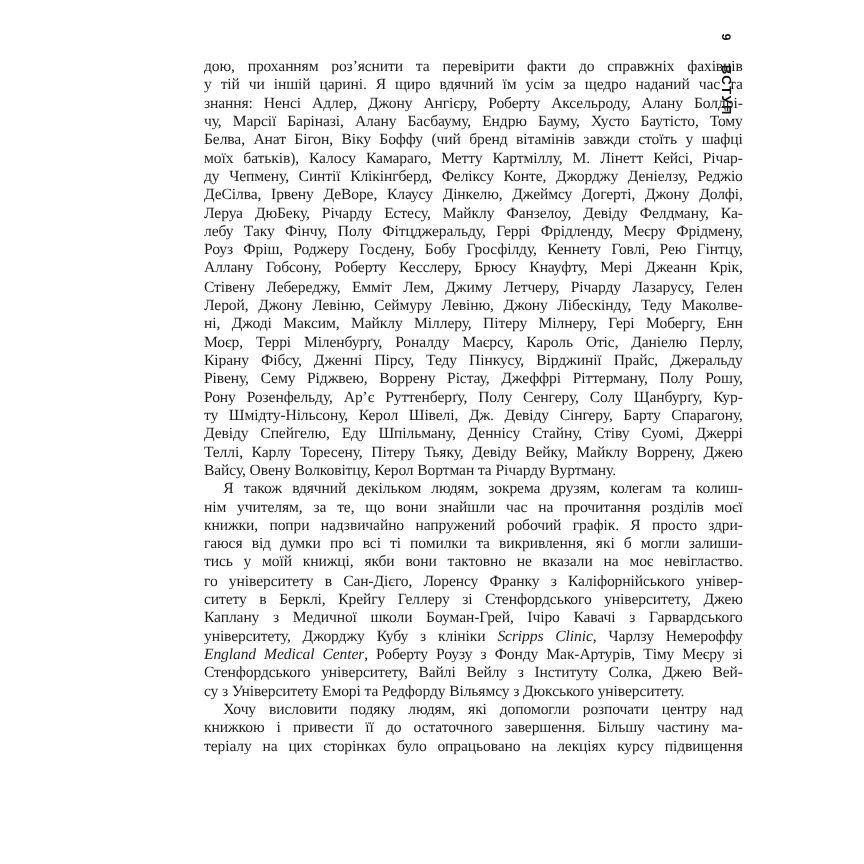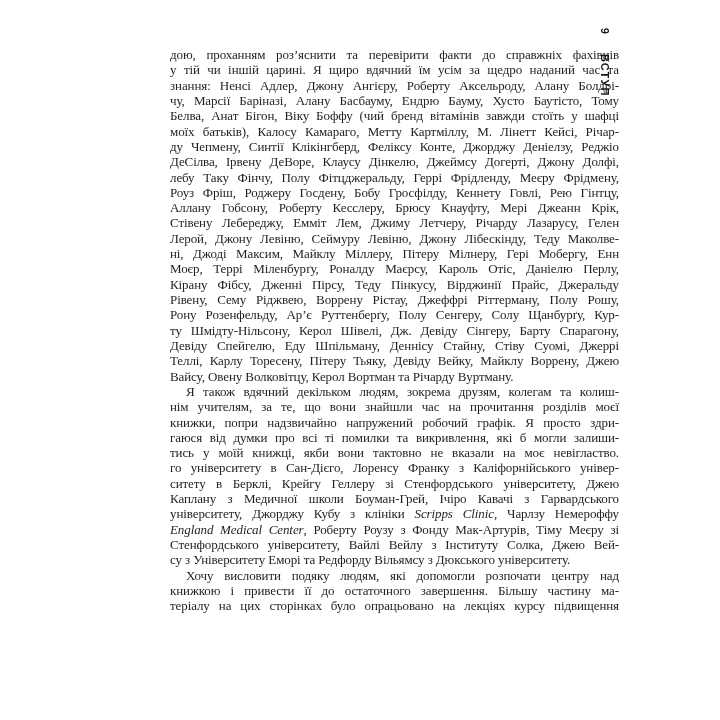--- a/index.html
+++ b/index.html
@@ -68,20 +68,21 @@
 
   <div class="page-text">
       <div class="line"><span>дою, проханням роз’яснити та перевірити факти до справжніх фахівців</span></div>
       <div class="line"><span>у тій чи іншій царині. Я щиро вдячний їм усім за щедро наданий час та</span></div>
       <div class="line"><span>знання: Ненсі Адлер, Джону Ангієру, Роберту Аксельроду, Алану Болдрі-</span></div>
       <div class="line"><span>чу, Марсії Баріназі, Алану Басбауму, Ендрю Бауму, Хусто Баутісто, Тому</span></div>
       <div class="line"><span>Белва, Анат Бігон, Віку Боффу (чий бренд вітамінів завжди стоїть у шафці</span></div>
       <div class="line"><span>моїх батьків), Калосу Камараго, Метту Картміллу, М. Лінетт Кейсі, Річар-</span></div>
       <div class="line"><span>ду Чепмену, Синтії Клікінгберд, Феліксу Конте, Джорджу Деніелзу, Реджіо</span></div>
       <div class="line"><span>ДеСілва, Ірвену ДеВоре, Клаусу Дінкелю, Джеймсу Догерті, Джону Долфі,</span></div>
+      <div class="line"><span>Леруа ДюБеку, Річарду Естесу, Майклу Фанзелоу, Девіду Фелдману, Ка-</span></div>
       <div class="line"><span>лебу Таку Фінчу, Полу Фітцджеральду, Геррі Фрідленду, Меєру Фрідмену,</span></div>
       <div class="line"><span>Роуз Фріш, Роджеру Госдену, Бобу Гросфілду, Кеннету Говлі, Рею Гінтцу,</span></div>
       <div class="line"><span>Аллану Гобсону, Роберту Кесслеру, Брюсу Кнауфту, Мері Джеанн Крік,</span></div>
       <div class="line"><span>Стівену Лебереджу, Емміт Лем, Джиму Летчеру, Річарду Лазарусу, Гелен</span></div>
       <div class="line"><span>Лерой, Джону Левіню, Сеймуру Левіню, Джону Лібескінду, Теду Маколве-</span></div>
       <div class="line"><span>ні, Джоді Максим, Майклу Міллеру, Пітеру Мілнеру, Гері Мобергу, Енн</span></div>
       <div class="line"><span>Моєр, Террі Міленбурґу, Роналду Маєрсу, Кароль Отіс, Даніелю Перлу,</span></div>
       <div class="line"><span>Кірану Фібсу, Дженні Пірсу, Теду Пінкусу, Вірджинії Прайс, Джеральду</span></div>
       <div class="line"><span>Рівену, Сему Ріджвею, Воррену Рістау, Джеффрі Ріттерману, Полу Рошу,</span></div>
       <div class="line"><span>Рону Розенфельду, Ар’є Руттенберґу, Полу Сенгеру, Солу Щанбурґу, Кур-</span></div>

